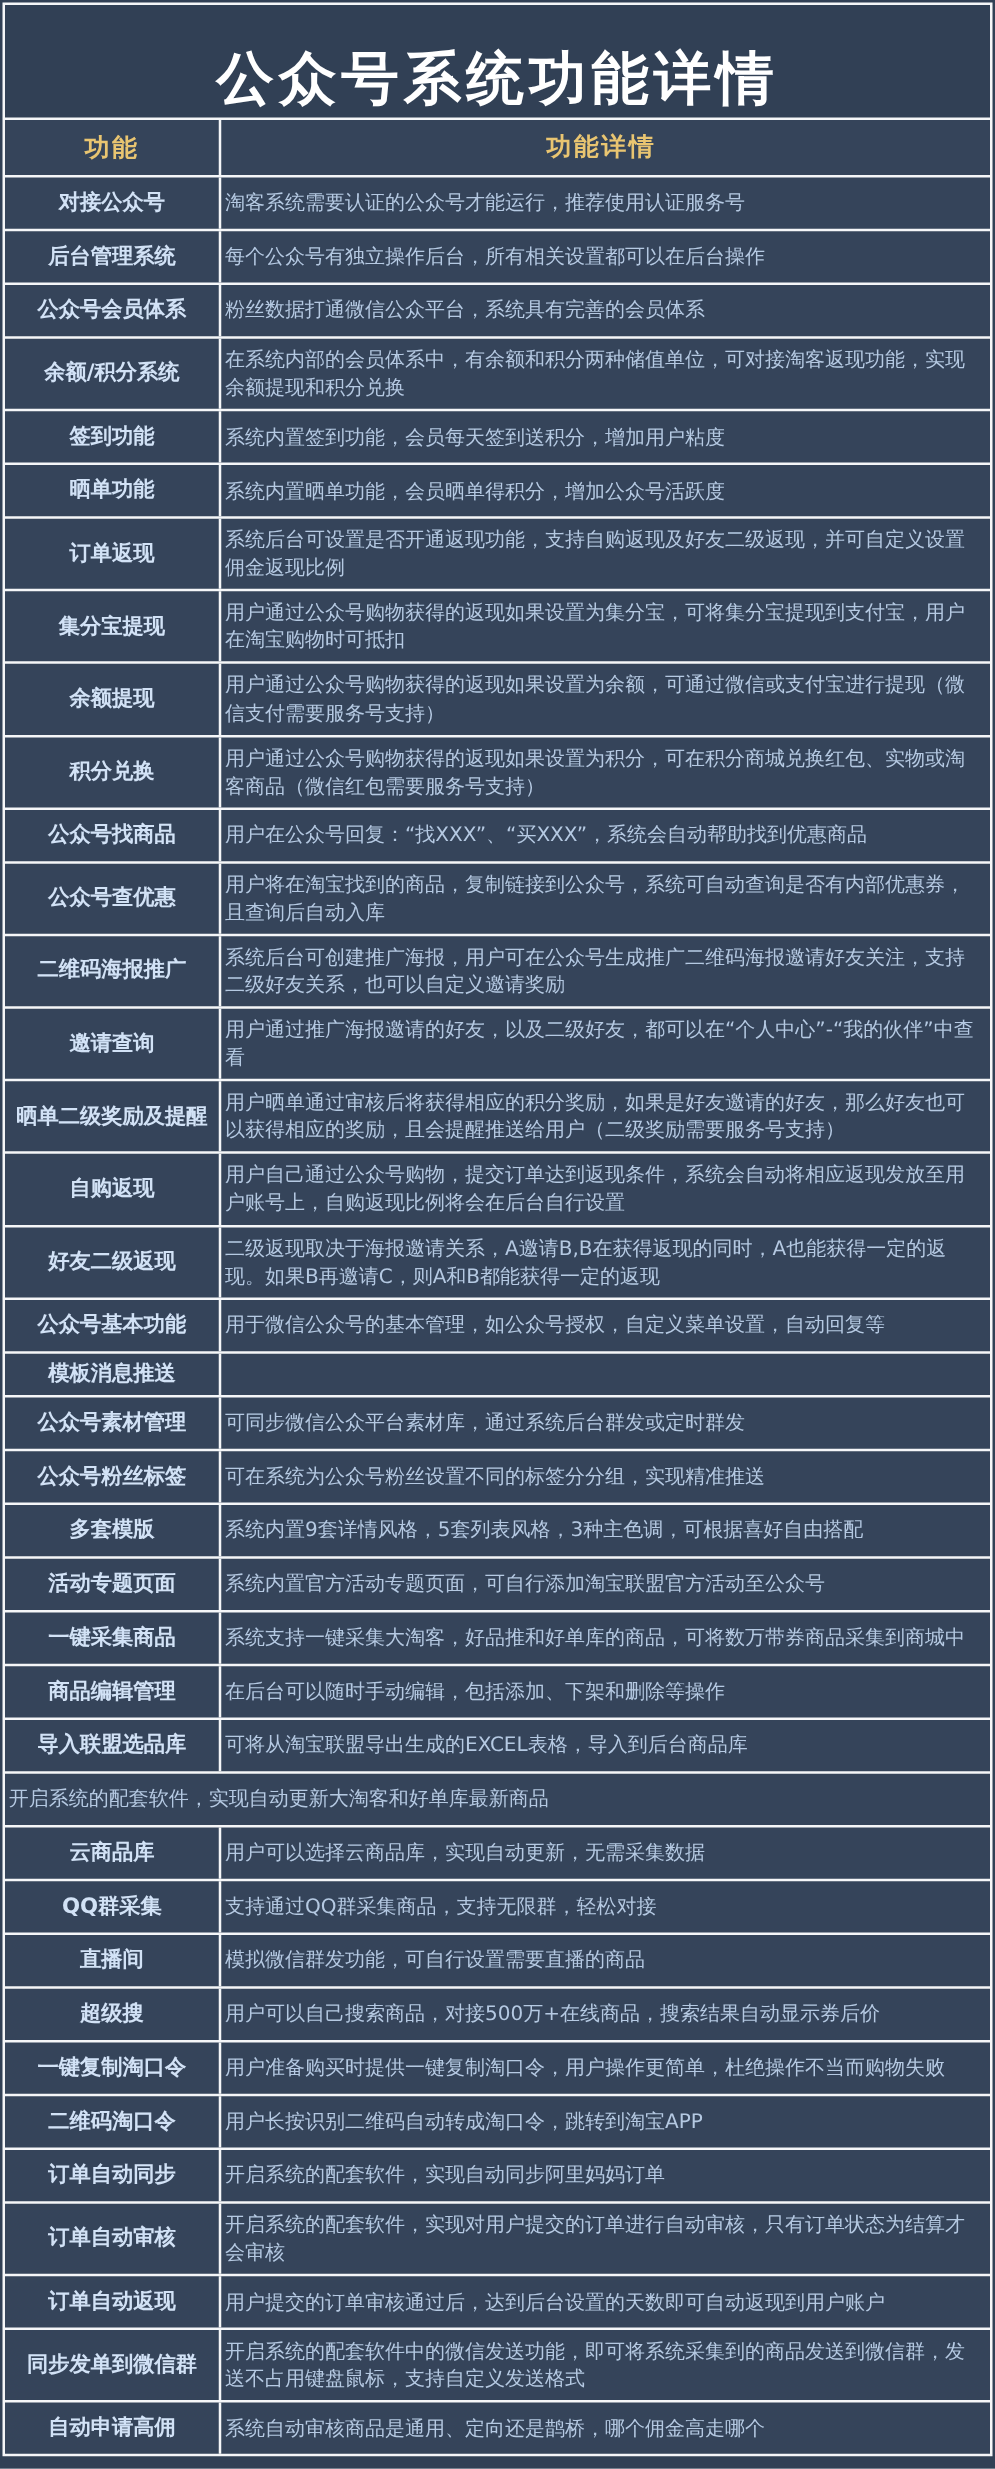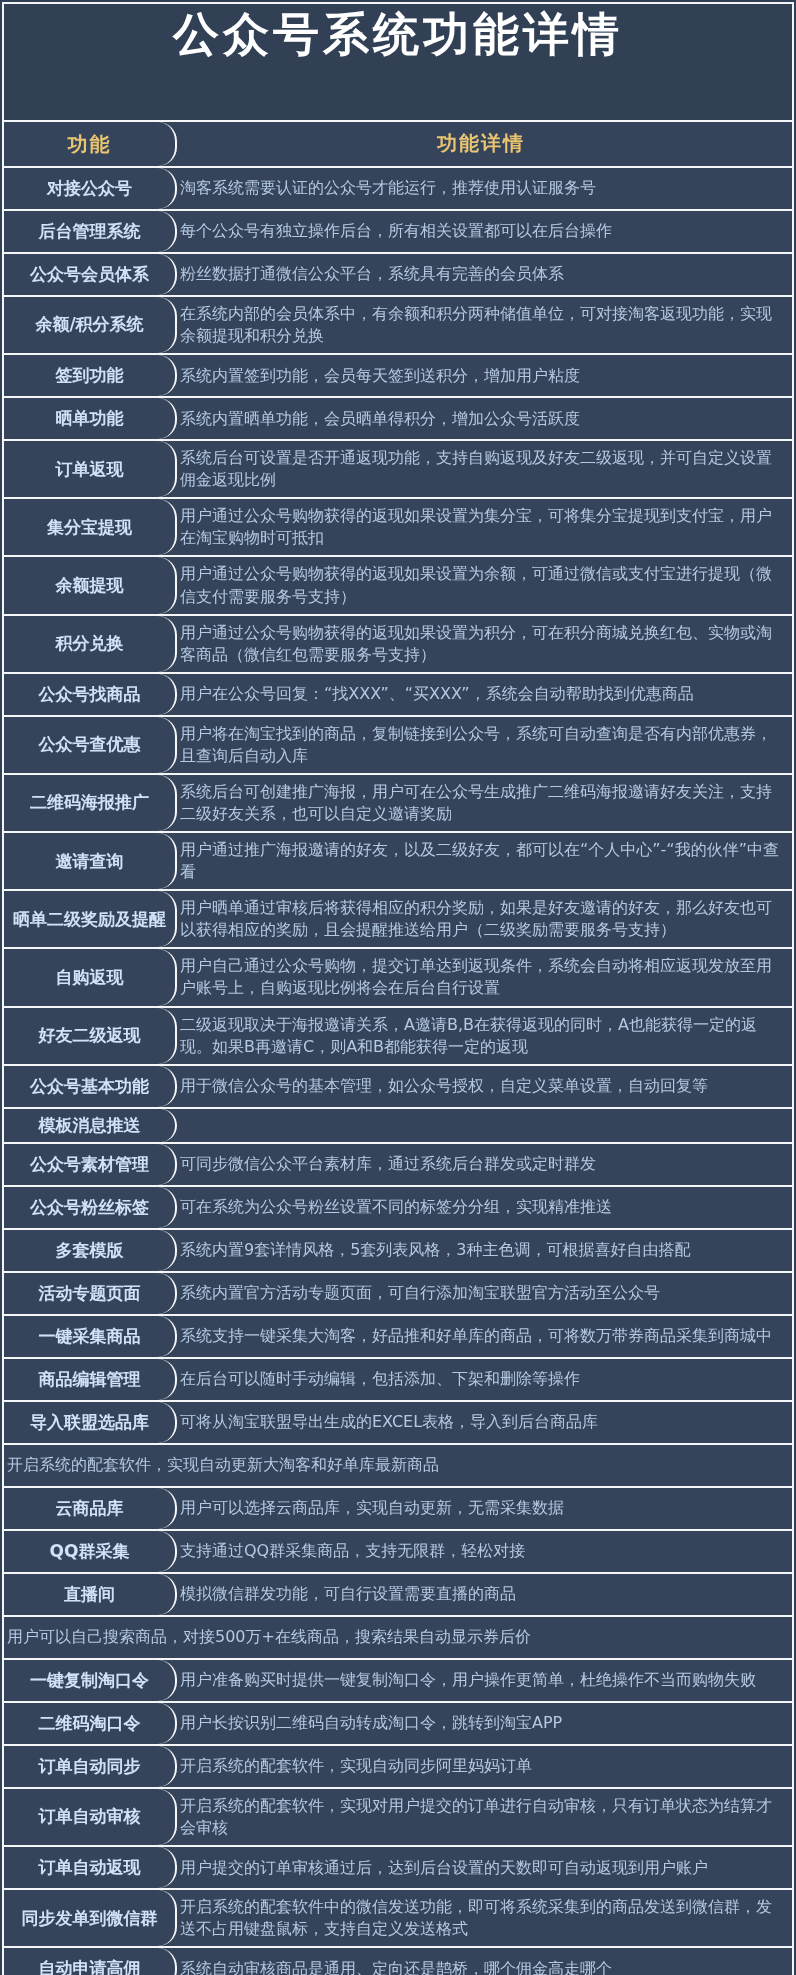--- a/index.html
+++ b/index.html
@@ -28,23 +28,23 @@
   .grid-table{
     width:100%;
     height:100%;
     border:2px solid var(--grid);
     background:var(--background);
     display:flex;
     flex-direction:column;
   }
   .title-band{
     background:var(--title_background);
-    height:118px;
-    display:flex;
-    align-items:flex-start;
+    height:92px;
+    display:flex;
+    align-items:flex-end;
     justify-content:center;
     border-bottom:2px solid var(--grid);
   }
   .title-band h1{
     color:var(--title_text);
     font-size:46px;
     font-weight:bold;
     letter-spacing:4px;
     white-space:nowrap;
   }
@@ -59,21 +59,20 @@
     border-right:2px solid var(--grid);
     display:flex;
     align-items:center;
     justify-content:center;
     text-align:center;
     color:var(--label_text);
     font-weight:bold;
     font-size:17px;
     padding:6px 8px;
     line-height:1.25;
-    border-radius:19px;
   }
   .cell-detail{
     flex:1 1 auto;
     display:flex;
     align-items:center;
     color:var(--detail_text);
     font-size:16px;
     font-weight:500;
     line-height:1.38;
     padding:6px 10px 6px 3px;
@@ -248,20 +247,21 @@
     <div class="cell-feature">QQ群采集</div>
     <div class="cell-detail">支持通过QQ群采集商品，支持无限群，轻松对接</div>
   </div>
 
   <div class="row">
     <div class="cell-feature">直播间</div>
     <div class="cell-detail">模拟微信群发功能，可自行设置需要直播的商品</div>
   </div>
 
   <div class="row">
+    <div class="cell-feature">超级搜</div>
     <div class="cell-detail">用户可以自己搜索商品，对接500万+在线商品，搜索结果自动显示券后价</div>
   </div>
 
   <div class="row">
     <div class="cell-feature">一键复制淘口令</div>
     <div class="cell-detail">用户准备购买时提供一键复制淘口令，用户操作更简单，杜绝操作不当而购物失败</div>
   </div>
 
   <div class="row">
     <div class="cell-feature">二维码淘口令</div>

